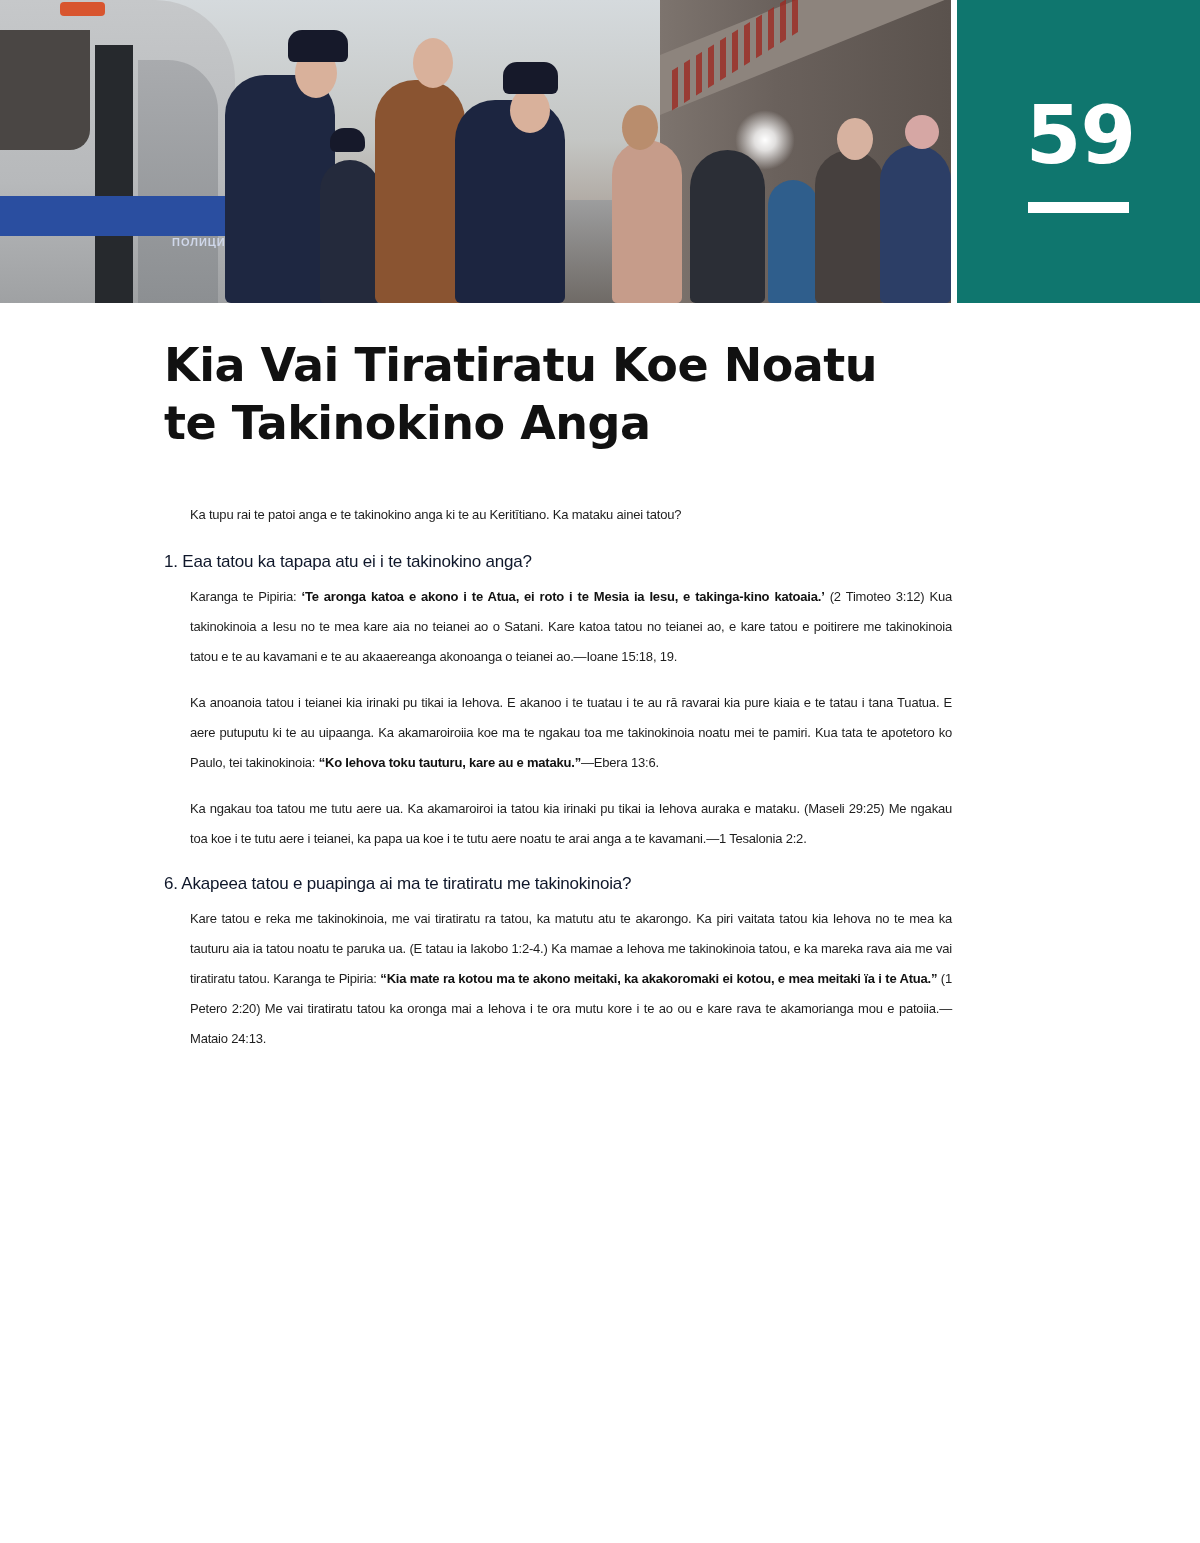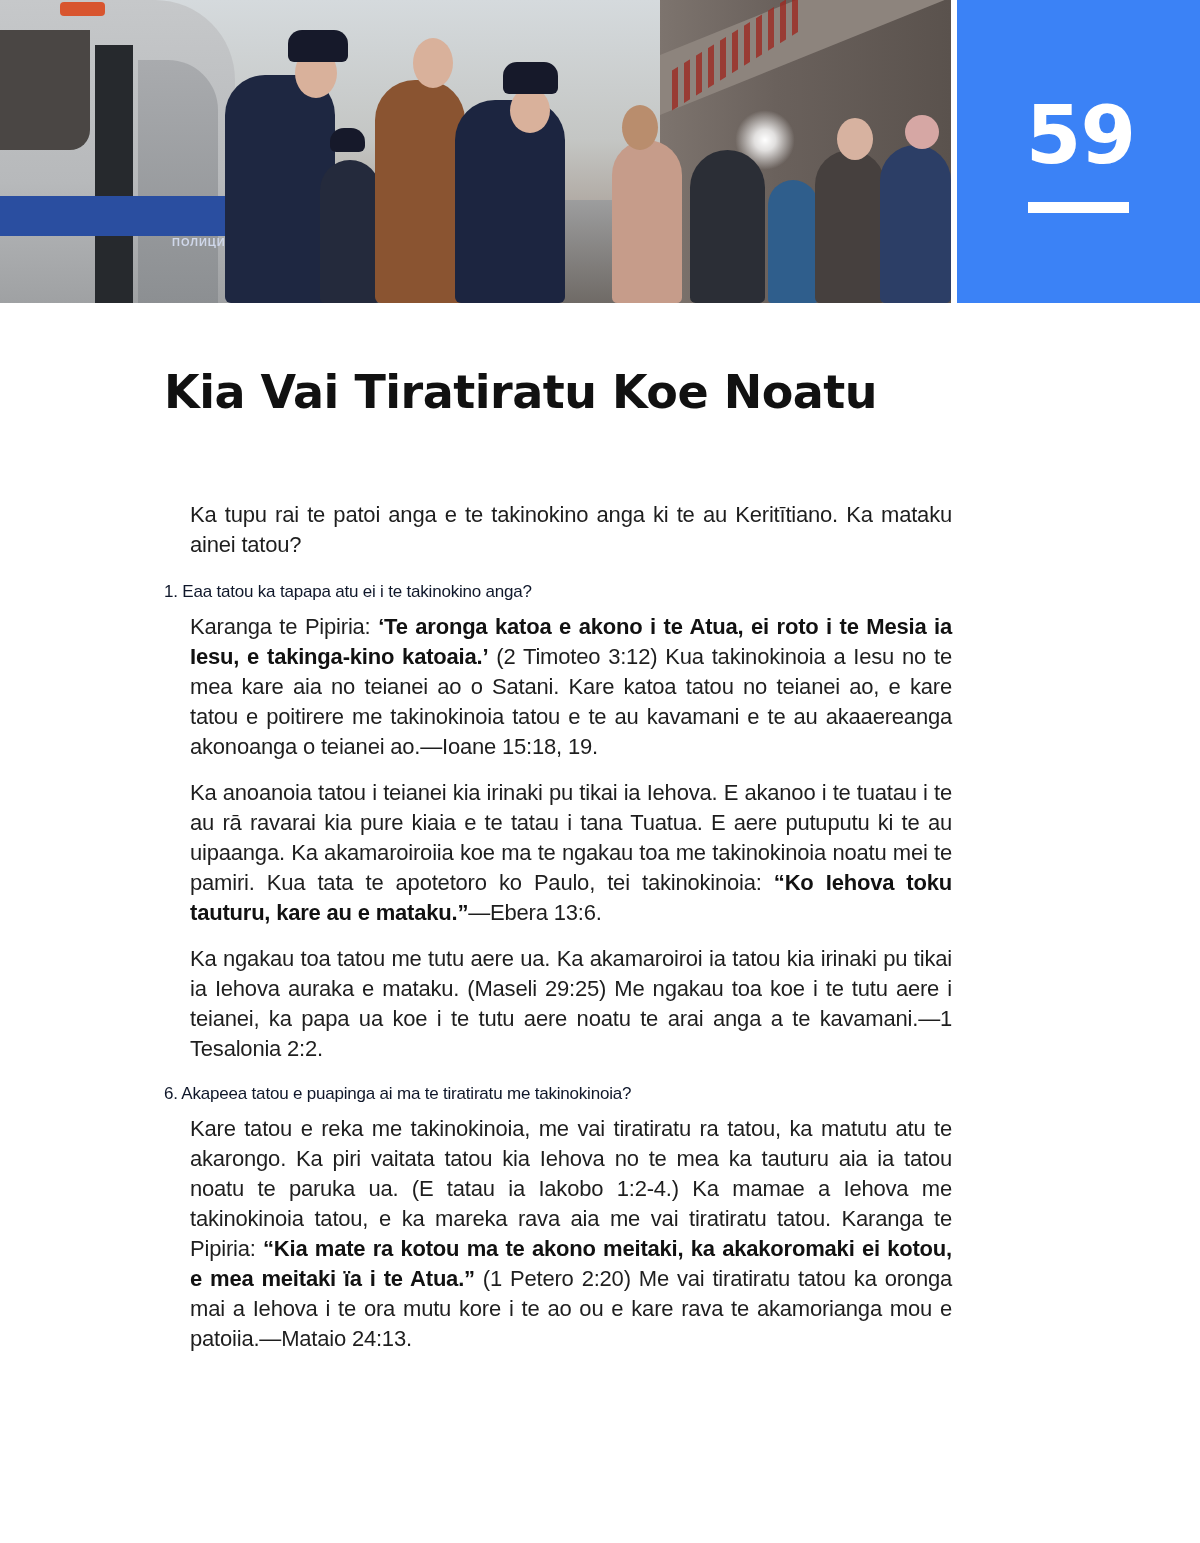--- a/index.html
+++ b/index.html
@@ -32,38 +32,38 @@
   .photo .van-text { position: absolute; left: 172px; top: 236px; font-size: 11px; color: #cfd7ea; font-weight: bold; letter-spacing: 1px; }
   .photo .van-light { position: absolute; left: 60px; top: 2px; width: 45px; height: 14px; background: #d8552f; border-radius: 4px; }
   .photo .person { position: absolute; border-radius: 40px 40px 6px 6px; }
   .photo .head { position: absolute; border-radius: 50%; background: #d9b19b; }
   .photo .hat { position: absolute; border-radius: 14px 14px 6px 6px; background: #16192a; }
   .photo .flash { position: absolute; left: 735px; top: 110px; width: 60px; height: 60px; border-radius: 50%;
     background: radial-gradient(circle, #ffffff 0%, rgba(255,255,255,.8) 25%, rgba(255,255,255,0) 70%); }
 
   
   .chapter-box {
-    position: absolute; left: 957px; top: 0; width: 243px; height: 303px; background: #3b82f6;
+    position: absolute; left: 957px; top: 0; width: 243px; height: 303px; background: #0f766e;
   }
   .chapter-number {
     position: absolute; left: 0; width: 243px; top: 96px; text-align: center;
     font-family: "DejaVu Sans", sans-serif; font-weight: bold; font-size: 80px; line-height: 1;
     color: #ffffff; letter-spacing: -1px; padding-left: 4px;
   }
   .chapter-rule { position: absolute; left: 71px; top: 202px; width: 101px; height: 11px; background: #ffffff; }
 
   
   .title {
-    position: absolute; left: 164px; top: 363px; width: 760px;
+    position: absolute; left: 164px; top: 336px; width: 760px;
     font-family: "DejaVu Sans", sans-serif; font-weight: bold; font-size: 46px; line-height: 58px;
     color: #111111; letter-spacing: -0.5px;
   }
   .content { position: absolute; left: 164px; top: 500px; width: 788px; }
   .para {
-    margin-left: 26px; font-size: 22px; line-height: 30px; color: #1e1e1e; text-align: justify;
+    margin-left: 26px; font-size: 13px; line-height: 30px; color: #1e1e1e; text-align: justify;
     font-family: "Liberation Sans", sans-serif; letter-spacing: -0.2px;
   }
   .para + .para { margin-top: 16px; }
   .para b { font-weight: bold; color: #111111; }
   .intro { margin-bottom: 18px; }
   .question {
     font-family: "Liberation Sans", sans-serif; font-weight: normal; font-size: 17px; line-height: 28px;
     color: #0f172a; margin-bottom: 6px; letter-spacing: -0.2px;
   }
   .section { margin-bottom: 16px; }
@@ -110,20 +110,21 @@
   <div class="head" style="left:905px;top:115px;width:34px;height:34px;background:#d6a7a4;"></div>
 </div>
 
 <div class="chapter-box">
   <div class="chapter-number">59</div>
   <div class="chapter-rule"></div>
 </div>
 
 <h1 class="title">
   <span>Kia Vai Tiratiratu Koe Noatu</span><br>
+  <span>te Takinokino Anga</span>
 </h1>
 
 <div class="content">
   <p class="para intro">Ka tupu rai te patoi anga e te takinokino anga ki te au Keritītiano. Ka mataku ainei tatou?</p>
 
   <div class="section">
     <h2 class="question">1. Eaa tatou ka tapapa atu ei i te takinokino anga?</h2>
     <p class="para"><span>Karanga te Pipiria: </span><b>‘Te aronga katoa e akono i te Atua, ei roto i te Mesia ia Iesu, e takinga-kino katoaia.’</b><span> (2 Timoteo 3:12) Kua takinokinoia a Iesu no te mea kare aia no teianei ao o Satani. Kare katoa tatou no teianei ao, e kare tatou e poitirere me takinokinoia tatou e te au kavamani e te au akaaereanga akonoanga o teianei ao.—Ioane 15:18, 19.</span></p>
   </div>
 

